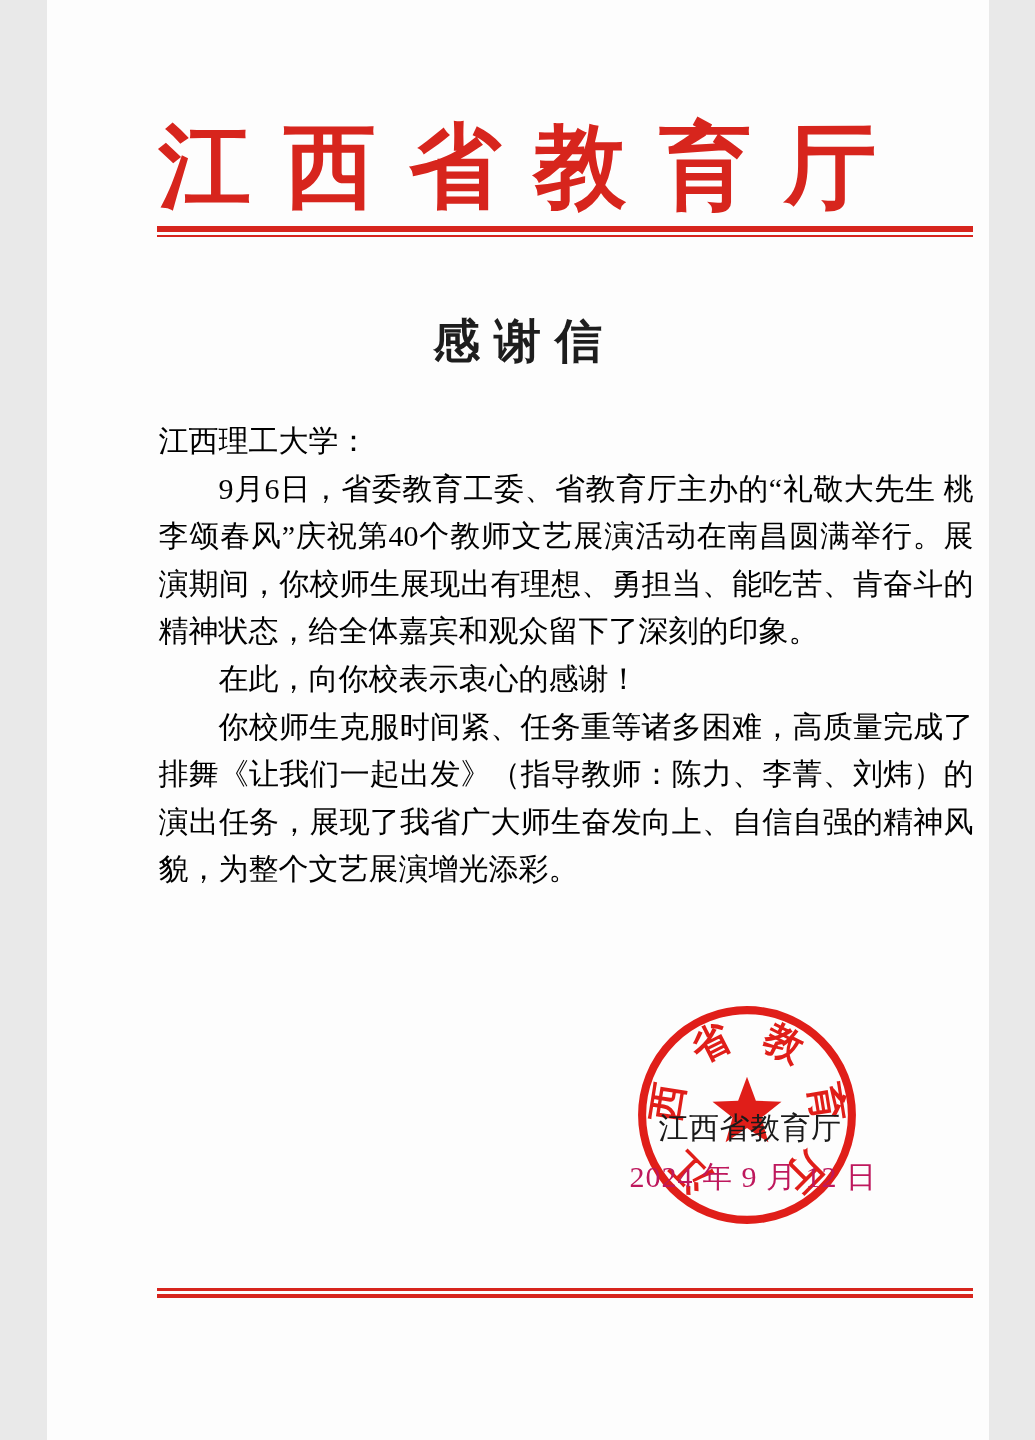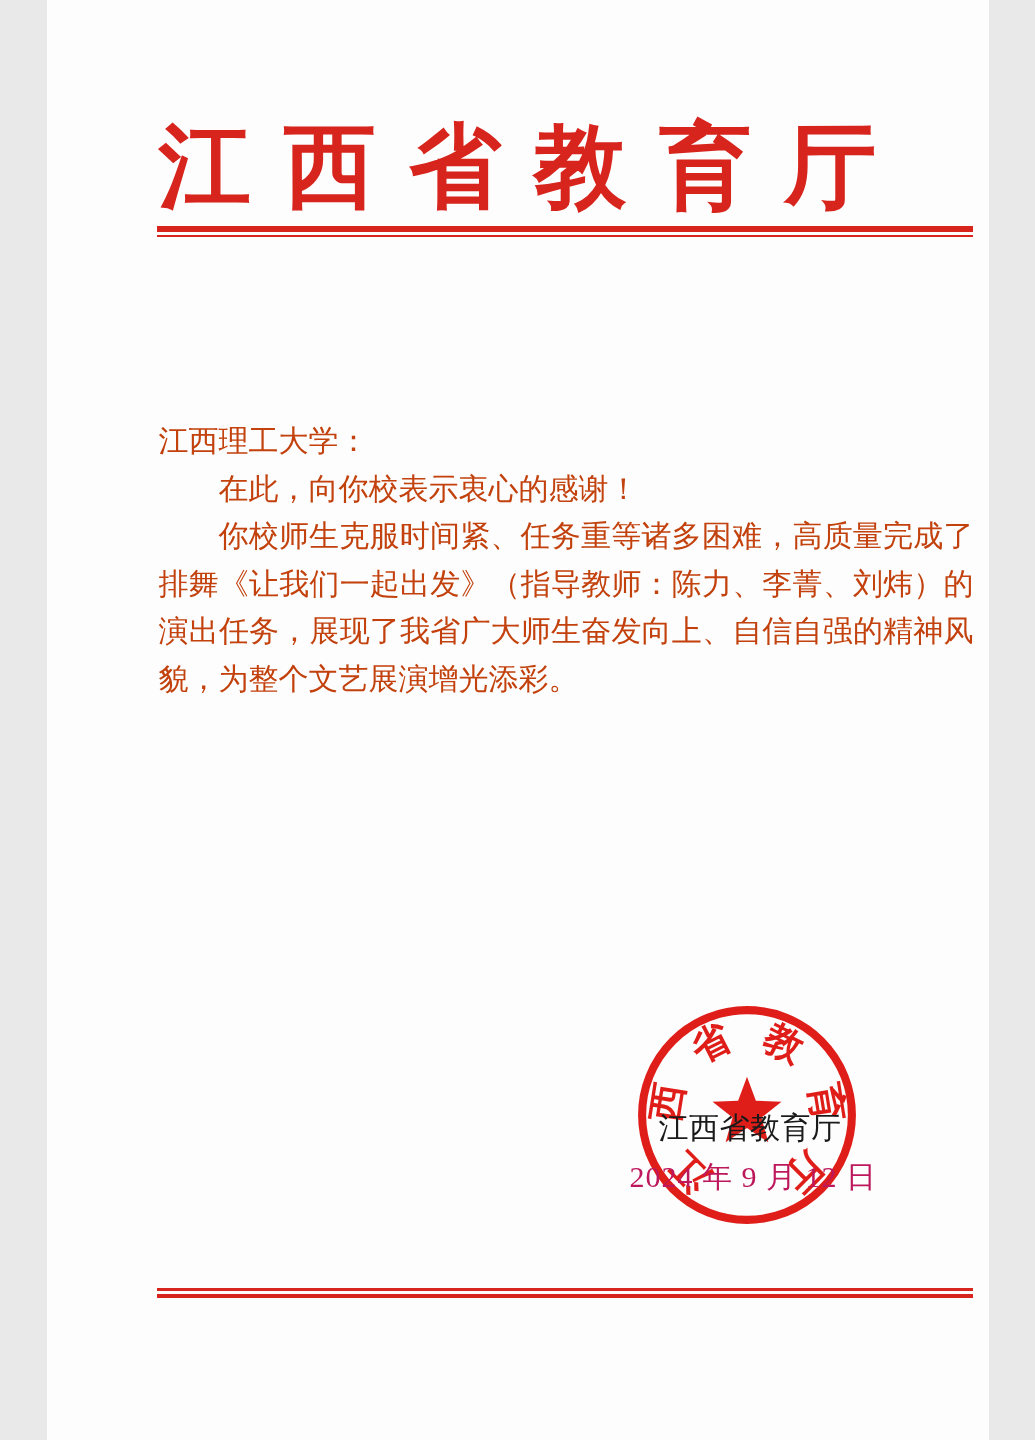--- a/index.html
+++ b/index.html
@@ -29,21 +29,21 @@
     position:absolute; top:310px; left:0; width:100%;
     text-align:center;
     font-size:47px; font-weight:bold;
     letter-spacing:0.30em; text-indent:0.30em;
     color:#1d1d1d;
   }
   
   .body {
     position:absolute; top:417px; left:112px; width:815px;
     font-size:30px; line-height:47.6px;
-    color:#c2410c;
+    color:#000000;
     text-align:justify;
     text-justify:inter-ideograph;
   }
   .body p { text-indent:2em; }
   .body p.salutation { text-indent:0; }
   
   .seal {
     position:absolute; left:584px; top:999px;
     width:232px; height:232px;
   }
@@ -69,23 +69,25 @@
 </head>
 <body>
 
 <div class="page" style="background: rgb(253, 253, 253);">
 
   <div class="letterhead" style="color: rgb(215, 37, 29);">江西省教育厅</div>
 
   <div class="rule rule-top-thick" style="background: rgb(215, 37, 29);"></div>
   <div class="rule rule-top-thin" style="background: rgb(215, 37, 29);"></div>
 
+  <h1 class="title">感谢信</h1>
 
   <div class="body">
     <p class="salutation">江西理工大学：</p>
+    <p>9月6日，省委教育工委、省教育厅主办的“礼敬大先生 桃李颂春风”庆祝第40个教师文艺展演活动在南昌圆满举行。展演期间，你校师生展现出有理想、勇担当、能吃苦、肯奋斗的精神状态，给全体嘉宾和观众留下了深刻的印象。</p>
     <p>在此，向你校表示衷心的感谢！</p>
     <p>你校师生克服时间紧、任务重等诸多困难，高质量完成了排舞《让我们一起出发》（指导教师：陈力、李菁、刘炜）的演出任务，展现了我省广大师生奋发向上、自信自强的精神风貌，为整个文艺展演增光添彩。</p>
   </div>
 
   <svg class="seal" viewBox="0 0 230 230" aria-hidden="true">
     <circle id="seal-ring" cx="115" cy="115" r="104" fill="none" stroke="#e01e19" stroke-width="8"></circle>
     <g id="seal-arc">
         <text x="58.431457505076196" y="171.5685424949238" transform="rotate(-135 58.431457505076196 171.5685424949238)" text-anchor="middle" dominant-baseline="central" fill="#e01e19" class="seal-char">江</text>
         <text x="35.98493275238897" y="102.48524279678152" transform="rotate(-81 35.98493275238897 102.48524279678152)" text-anchor="middle" dominant-baseline="central" fill="#e01e19" class="seal-char">西</text>
         <text x="78.68076002083626" y="43.71947806493057" transform="rotate(-27 78.68076002083626 43.71947806493057)" text-anchor="middle" dominant-baseline="central" fill="#e01e19" class="seal-char">省</text>

